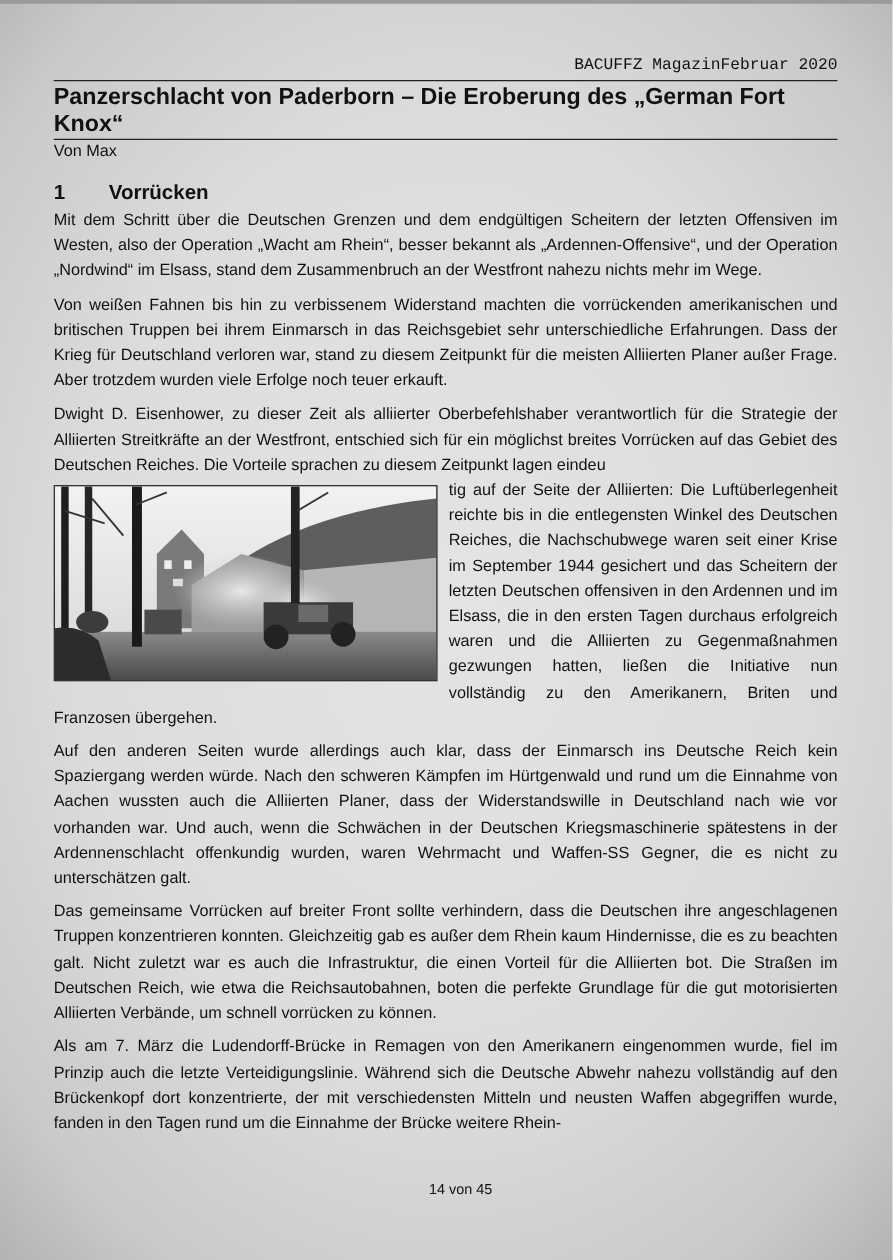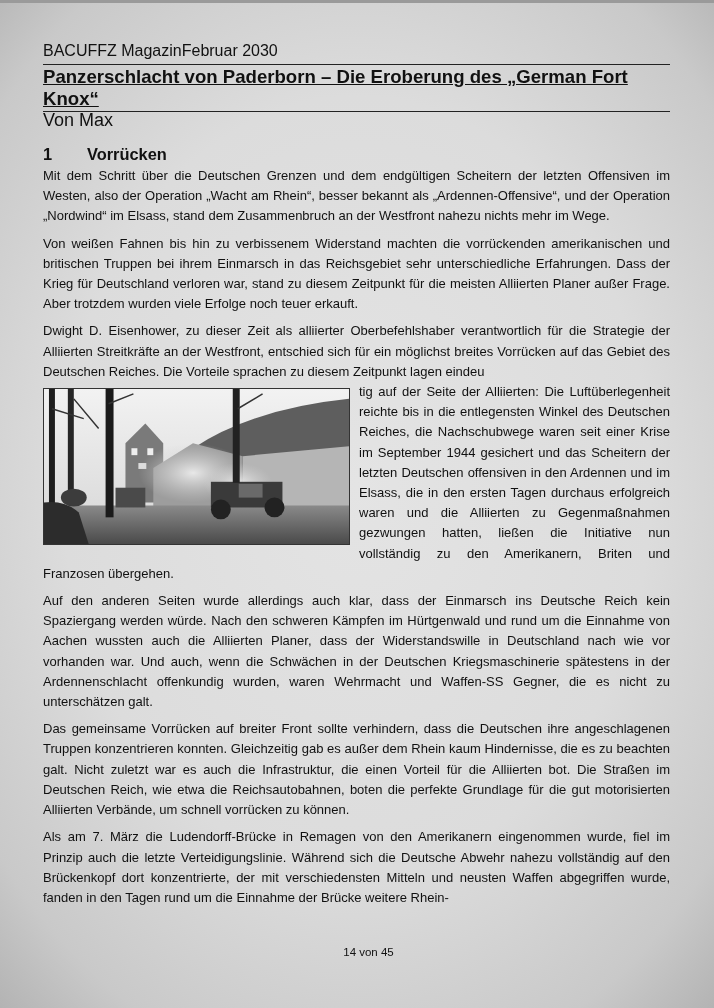--- a/index.html
+++ b/index.html
@@ -6,29 +6,29 @@
   body {
     width:714px; height:1008px; overflow:hidden; position:relative;
     background: radial-gradient(ellipse 75% 70% at 50% 48%, #e4e4e4 0%, #dcdcdc 55%, #c9c9c9 85%, #b3b3b3 100%);
     font-family: "Liberation Sans", "DejaVu Sans", sans-serif;
     color:#111;
   }
   .topedge { position:absolute; left:0; top:0; width:714px; height:3px; background:#9a9a9a; }
   .page { position:absolute; left:43px; top:0; width:627px; }
   .running-header {
     position:absolute; top:43px; left:0; width:627px; height:16px;
-    font-size:16px; display:flex; justify-content:flex-start; align-items:center;
+    font-size:13px; display:flex; justify-content:flex-end; align-items:center;font-family:Liberation Mono, monospace;
   }
   .running-header .center { position:absolute; left:0; right:0; text-align:center; pointer-events:none; }
   .rule { position:absolute; left:0; width:627px; height:1.3px; background:#222; }
   .title {
     position:absolute; left:0; top:66px; width:627px; margin:0;
-    font-size:18.6px; font-weight:bold; line-height:22px;text-decoration:underline;
+    font-size:18.6px; font-weight:bold; line-height:22px;
   }
-  .author { position:absolute; left:0; top:113px; font-size:18px; line-height:15px; }
+  .author { position:absolute; left:0; top:113px; font-size:13px; line-height:15px; }
   .section-heading {
     position:absolute; left:0; top:144px; margin:0;
     font-size:16.4px; font-weight:bold; line-height:20px; display:flex;
   }
   .section-heading .num { width:44px; }
   .body-text {
     position:absolute; left:0; top:166px; width:627px;
     font-size:13px; line-height:20.2px; text-align:justify; hyphens:manual;
   }
   .body-text p { margin:0 0 7px 0; }
@@ -44,21 +44,21 @@
 </style>
 </head>
 <body>
 
 <div class="topedge"></div>
 
 <div class="page">
 
   <div class="running-header">
     <span>BACUFFZ Magazin</span>
-    <span>Februar 2030</span>
+    <span>Februar 2020</span>
   </div>
   <div class="rule" style="top:64px;"></div>
 
   <h1 class="title">Panzerschlacht von Paderborn – Die Eroberung des „German Fort Knox“</h1>
   <div class="rule" style="top:111px;"></div>
   <div class="author">Von Max</div>
 
   <h2 class="section-heading">
     <span class="num">1</span>
     <span>Vorrücken</span>

